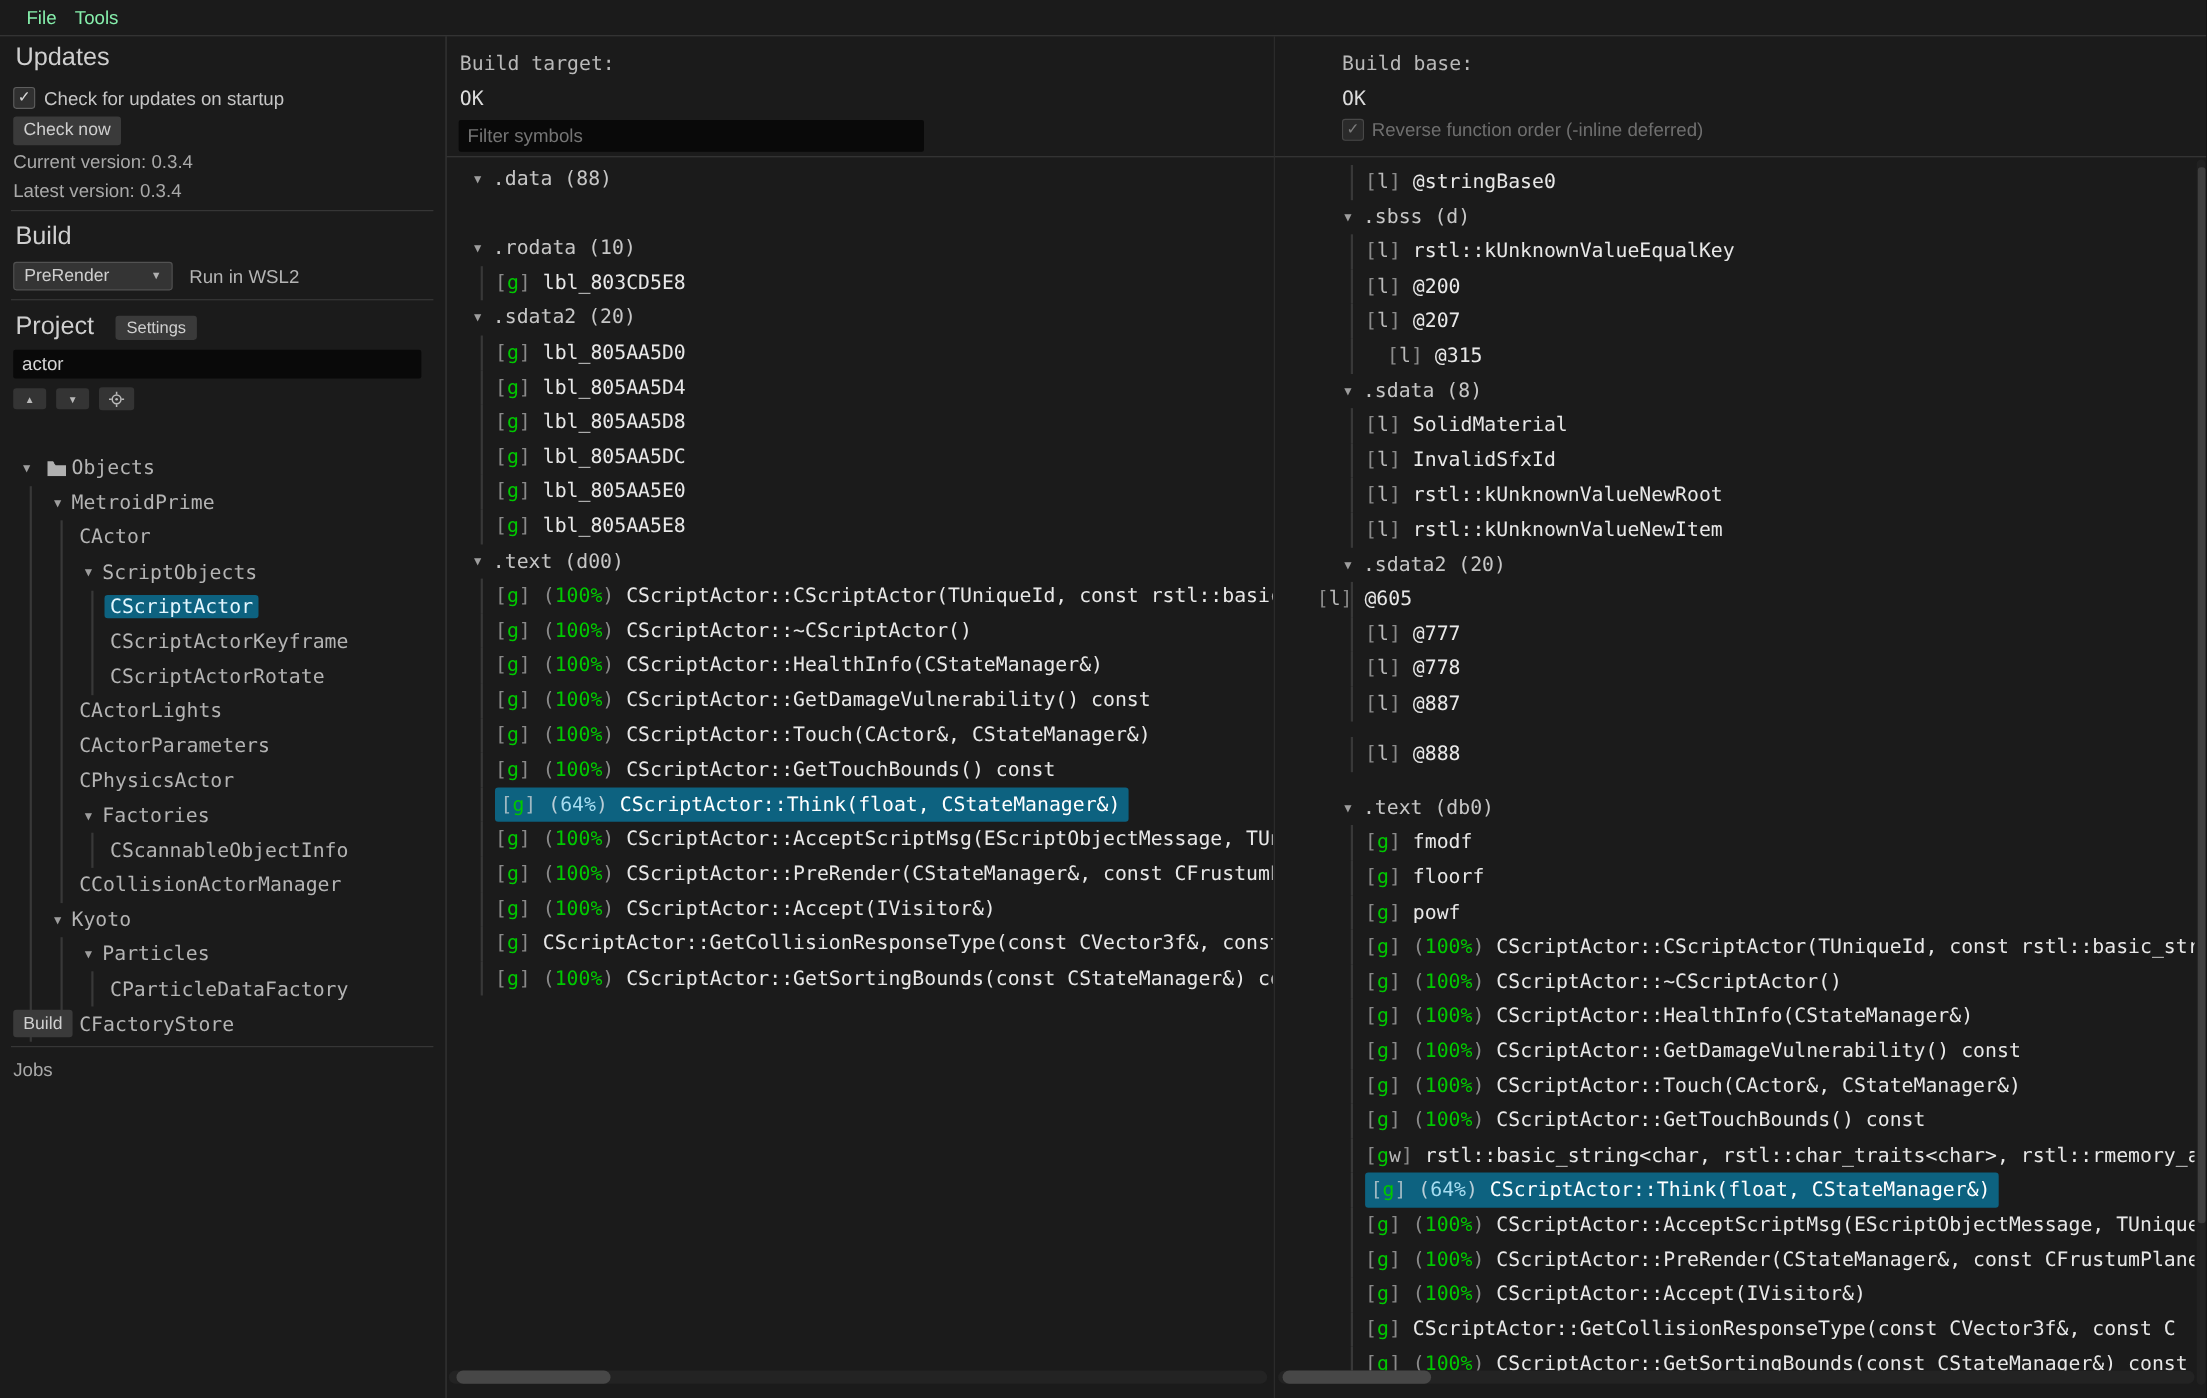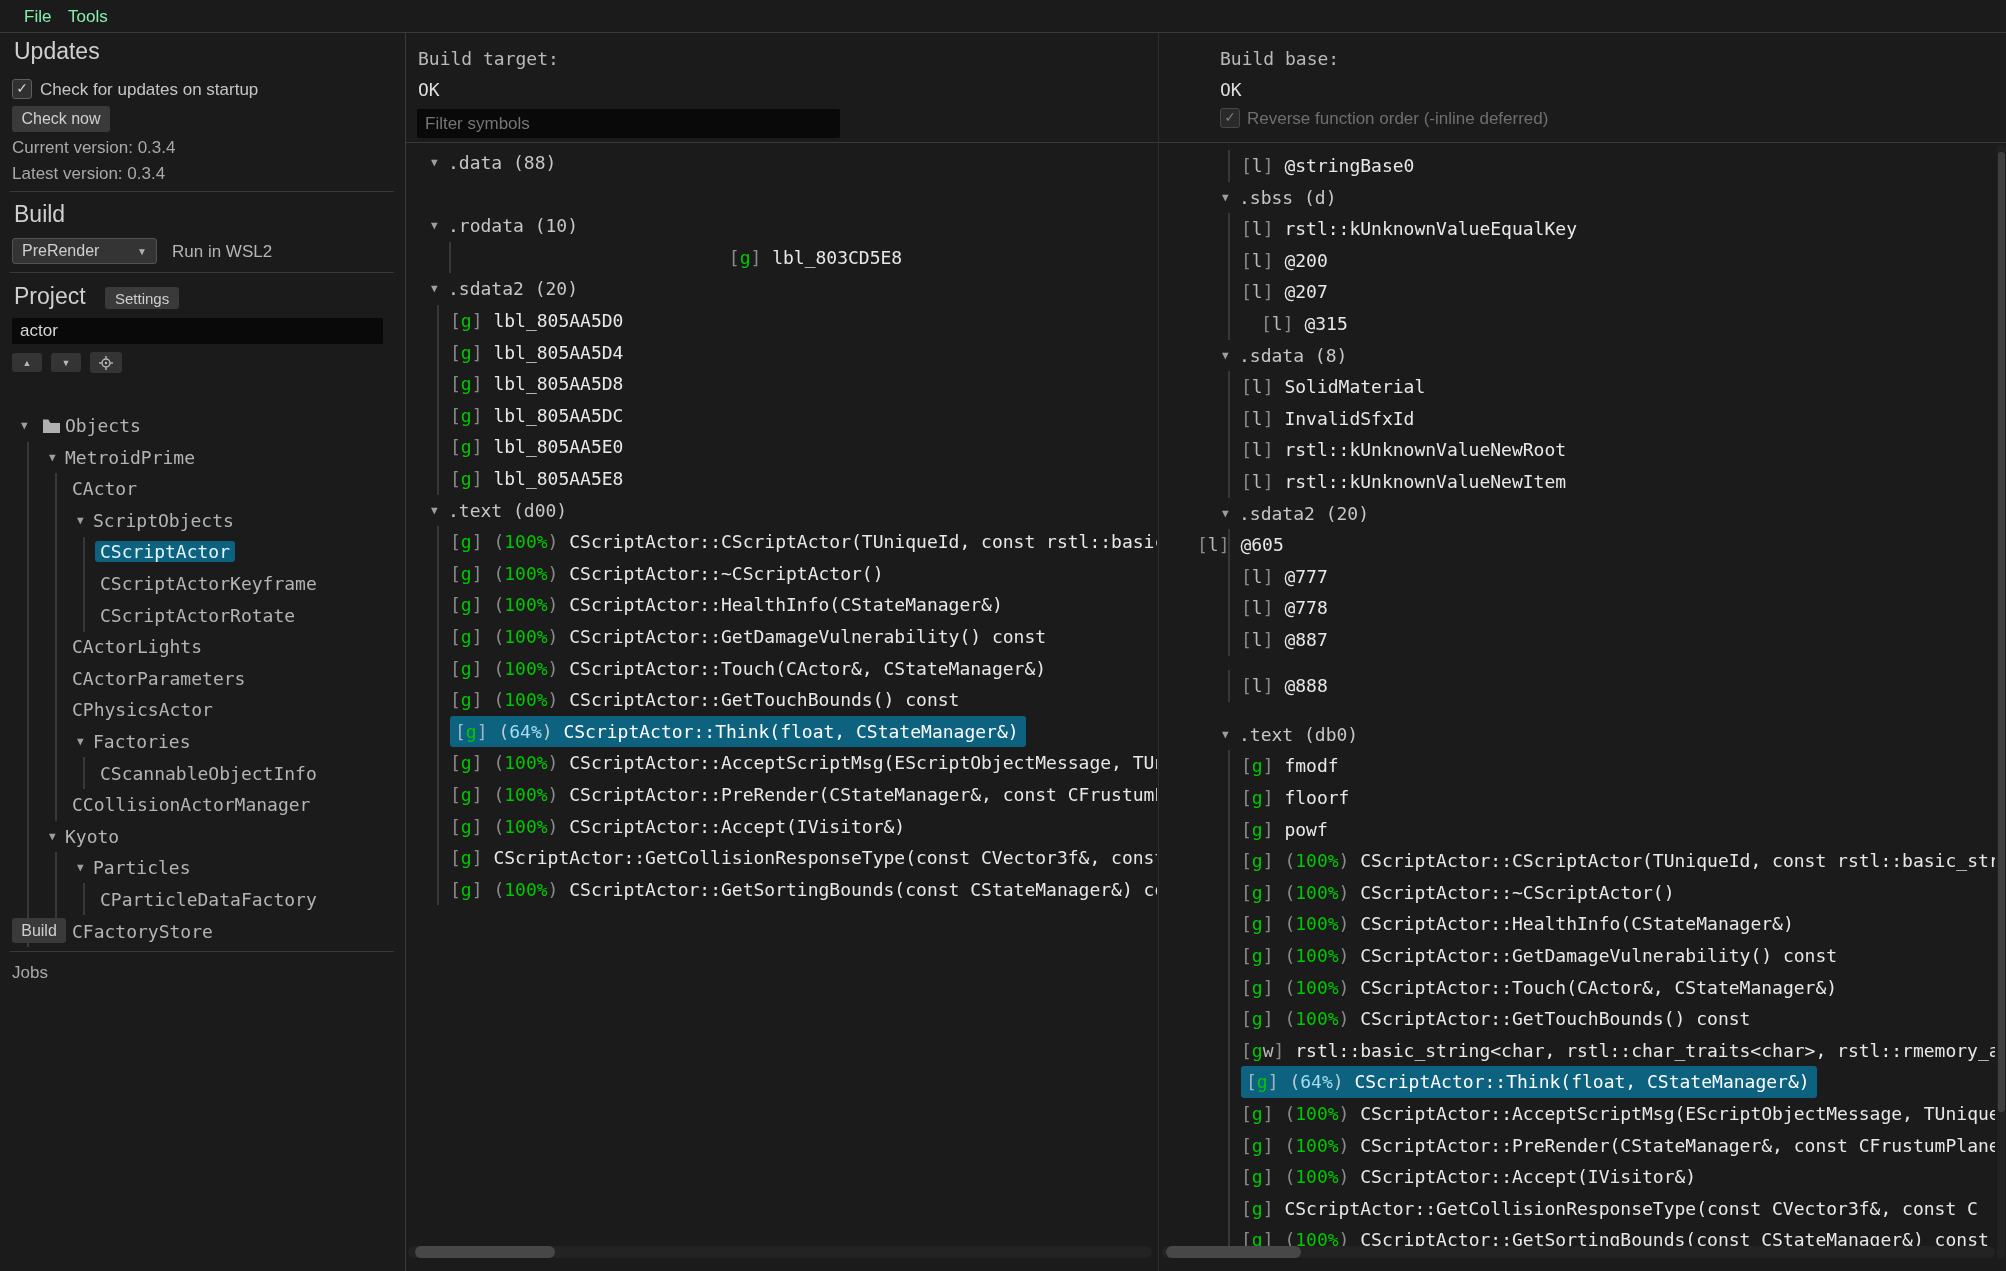--- a/index.html
+++ b/index.html
@@ -144,21 +144,21 @@
   <div class="phead-status mono" style="left:1220px;top:79px;">OK</div>
   <div class="cbx" style="left:1220px;top:108px;background:#2a2a2a;border-color:#484848;color:#7d7d7d;">✓</div>
   <div class="body-txt" style="left:1247px;top:109px;color:#6f6f6f;">Reverse function order (-inline deferred)</div>
 
   <div class="hdivider"></div>
   <div class="vdivider2"></div>
 
   <div class="panel-rows" id="target-rows">
       <div class="srow" style="top: 147px; left: 0px; width: 100%;"><span class="sec-tri" style="left: 25px;">▼</span><span class="sec-label" style="left: 42px;">.data (88)</span></div>
       <div class="srow" style="top: 210.2px; left: 0px; width: 100%;"><span class="sec-tri" style="left: 25px;">▼</span><span class="sec-label" style="left: 42px;">.rodata (10)</span></div>
-      <div class="srow sym" style="top: 241.8px; left: 12px; width: 100%; text-align: center;"><span class="guide" style="left: 31px;"></span><span class="inner" style="margin-left: 44px;"><span class="br">[</span><span class="fg">g</span><span class="br">]</span> <span class="nm">lbl_803CD5E8</span></span></div>
+      <div class="srow sym" style="top: 241.8px; left: 0px; width: 100%;"><span class="guide" style="left: 31px;"></span><span class="inner" style="margin-left: 44px;"><span class="br">[</span><span class="fg">g</span><span class="br">]</span> <span class="nm">lbl_803CD5E8</span></span></div>
       <div class="srow" style="top: 273.4px; left: 0px; width: 100%;"><span class="sec-tri" style="left: 25px;">▼</span><span class="sec-label" style="left: 42px;">.sdata2 (20)</span></div>
       <div class="srow sym" style="top: 305px; left: 0px; width: 100%;"><span class="guide" style="left: 31px;"></span><span class="inner" style="margin-left: 44px;"><span class="br">[</span><span class="fg">g</span><span class="br">]</span> <span class="nm">lbl_805AA5D0</span></span></div>
       <div class="srow sym" style="top: 336.6px; left: 0px; width: 100%;"><span class="guide" style="left: 31px;"></span><span class="inner" style="margin-left: 44px;"><span class="br">[</span><span class="fg">g</span><span class="br">]</span> <span class="nm">lbl_805AA5D4</span></span></div>
       <div class="srow sym" style="top: 368.2px; left: 0px; width: 100%;"><span class="guide" style="left: 31px;"></span><span class="inner" style="margin-left: 44px;"><span class="br">[</span><span class="fg">g</span><span class="br">]</span> <span class="nm">lbl_805AA5D8</span></span></div>
       <div class="srow sym" style="top: 399.8px; left: 0px; width: 100%;"><span class="guide" style="left: 31px;"></span><span class="inner" style="margin-left: 44px;"><span class="br">[</span><span class="fg">g</span><span class="br">]</span> <span class="nm">lbl_805AA5DC</span></span></div>
       <div class="srow sym" style="top: 431.4px; left: 0px; width: 100%;"><span class="guide" style="left: 31px;"></span><span class="inner" style="margin-left: 44px;"><span class="br">[</span><span class="fg">g</span><span class="br">]</span> <span class="nm">lbl_805AA5E0</span></span></div>
       <div class="srow sym" style="top: 463px; left: 0px; width: 100%;"><span class="guide" style="left: 31px;"></span><span class="inner" style="margin-left: 44px;"><span class="br">[</span><span class="fg">g</span><span class="br">]</span> <span class="nm">lbl_805AA5E8</span></span></div>
       <div class="srow" style="top: 494.6px; left: 0px; width: 100%;"><span class="sec-tri" style="left: 25px;">▼</span><span class="sec-label" style="left: 42px;">.text (d00)</span></div>
       <div class="srow sym" style="top: 526.2px; left: 0px; width: 100%;"><span class="guide" style="left: 31px;"></span><span class="inner" style="margin-left: 44px;"><span class="br">[</span><span class="fg">g</span><span class="br">]</span> <span class="pparen">(</span><span class="pval">100%</span><span class="pparen">)</span> <span class="nm">CScriptActor::CScriptActor(TUniqueId, const rstl::basic_str</span></span></div>
       <div class="srow sym" style="top: 557.8px; left: 0px; width: 100%;"><span class="guide" style="left: 31px;"></span><span class="inner" style="margin-left: 44px;"><span class="br">[</span><span class="fg">g</span><span class="br">]</span> <span class="pparen">(</span><span class="pval">100%</span><span class="pparen">)</span> <span class="nm">CScriptActor::~CScriptActor()</span></span></div>

